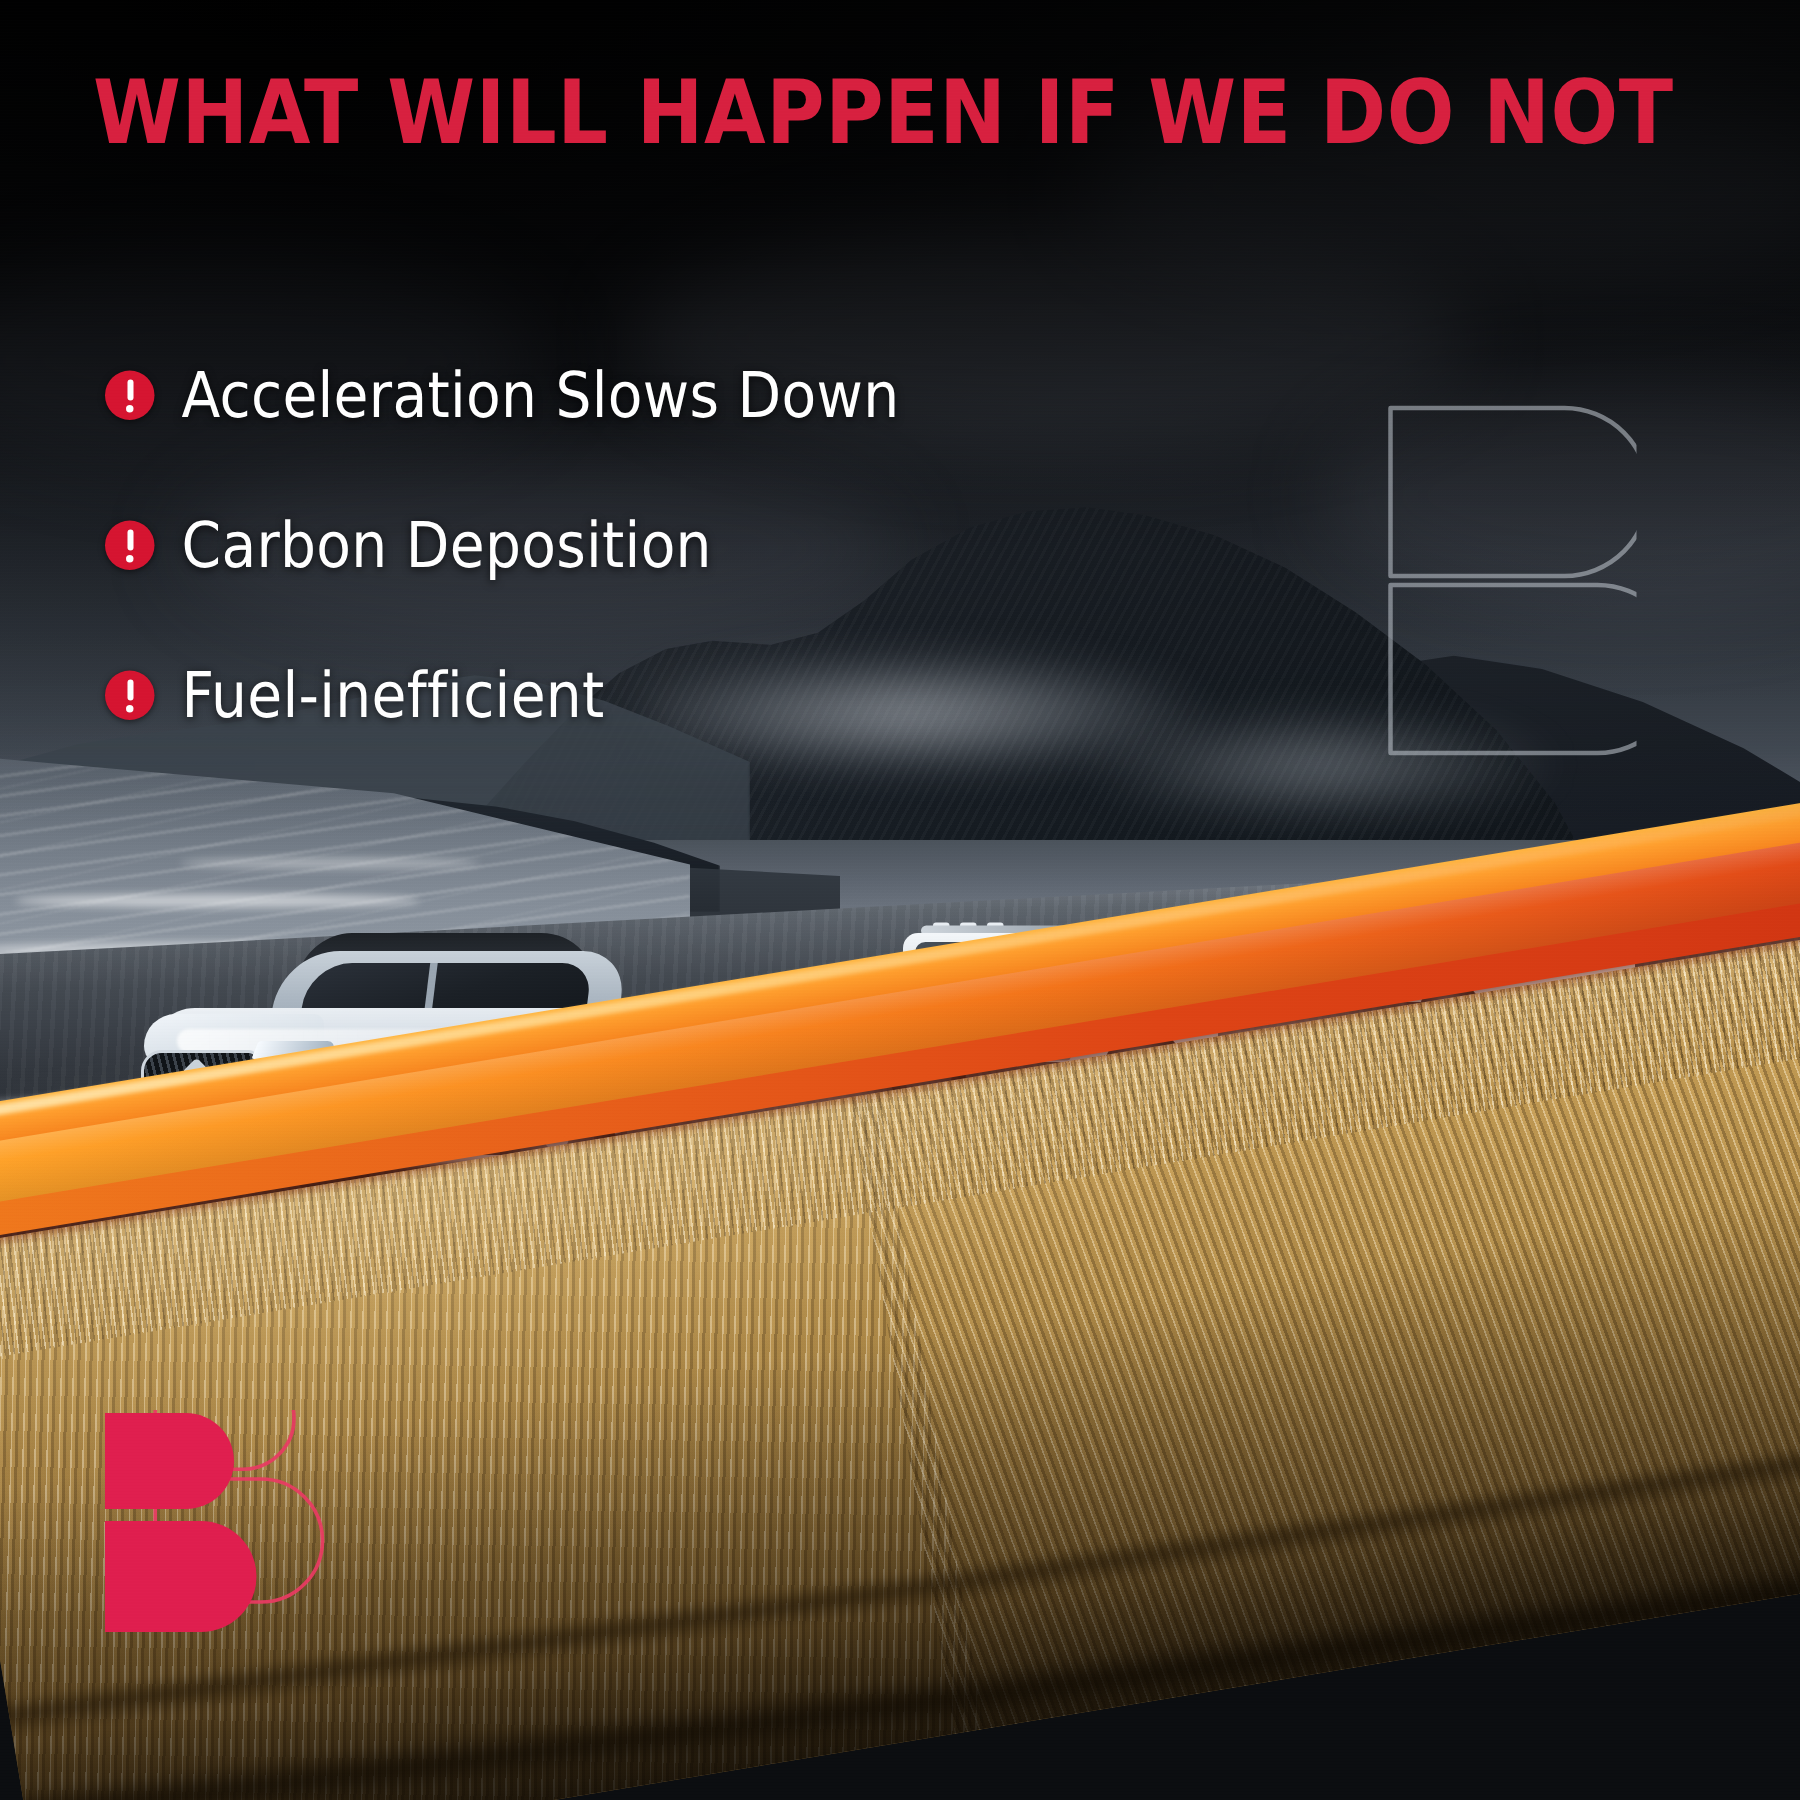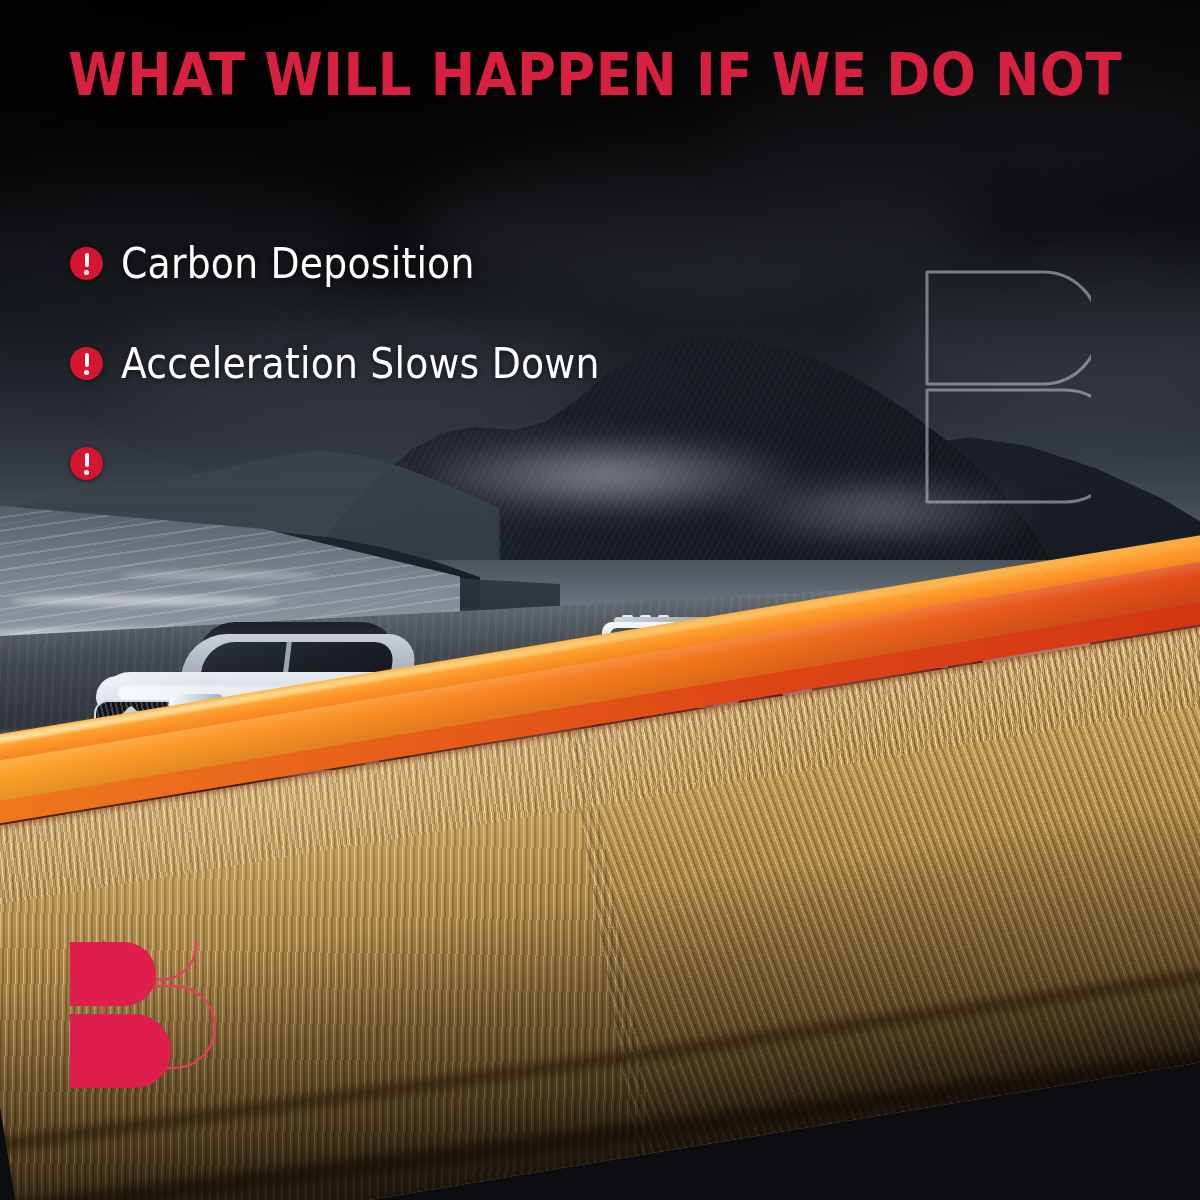--- a/index.html
+++ b/index.html
@@ -354,21 +354,20 @@
     position:absolute; left:0; top:0; width:1200px; height:560px;
     background:linear-gradient(180deg, rgba(0,0,0,.86) 0%, rgba(0,0,0,.62) 34%, rgba(0,0,0,.22) 66%, rgba(0,0,0,0) 100%);
     pointer-events:none;
   }
 
   #headline {
     position:absolute; left:62px; top:36px; width:1060px;
     font-family:"Liberation Sans Narrow","DejaVu Sans Condensed","Liberation Sans", sans-serif;
     font-weight:700; font-size:59px; line-height:1.32; letter-spacing:.4px;
     text-transform:uppercase;
-    text-align:right;
   }
   #headline .ln { display:block; white-space:nowrap; }
   #headline .red { color:#D8203F; }
   #headline .wht { color:#ffffff; }
 
   #bullets {
     position:absolute; left:70px; top:236px; width:820px;
   }
   .bullet {
     display:flex; align-items:center; gap:18px; height:54px; margin-bottom:46px;
@@ -559,30 +558,31 @@
   <div id="headline">
     <span class="ln">
       <span class="red">WHAT WILL HAPPEN IF WE DO NOT</span>
     </span>
   </div>
 
   <div id="bullets">
 
     <div class="bullet">
       <span class="alert-icon"></span>
+      <span class="bullet-label">Acceleration Slows Down</span>
+    </div>
+
+    <div class="bullet">
+      <span class="alert-icon"></span>
       <span class="bullet-label">Carbon Deposition</span>
     </div>
 
     <div class="bullet">
       <span class="alert-icon"></span>
-      <span class="bullet-label">Acceleration Slows Down</span>
-    </div>
-
-    <div class="bullet">
-      <span class="alert-icon"></span>
+      <span class="bullet-label">Fuel-inefficient</span>
     </div>
 
   </div>
 
   <svg id="brandmark" viewBox="0 0 152 180">
     <g transform="translate(34,-30)" opacity="0.92">
       <path d="M1.5 1.5 H60 A34 34 0 0 1 60 69.5 H1.5 Z" fill="none" stroke="#EA3A63" stroke-width="2.4" stroke-linejoin="round"></path>
       <path d="M1.5 76 H72 A41 41 0 0 1 72 158 H1.5 Z" fill="none" stroke="#EA3A63" stroke-width="2.4" stroke-linejoin="round"></path>
     </g>
     <g>

